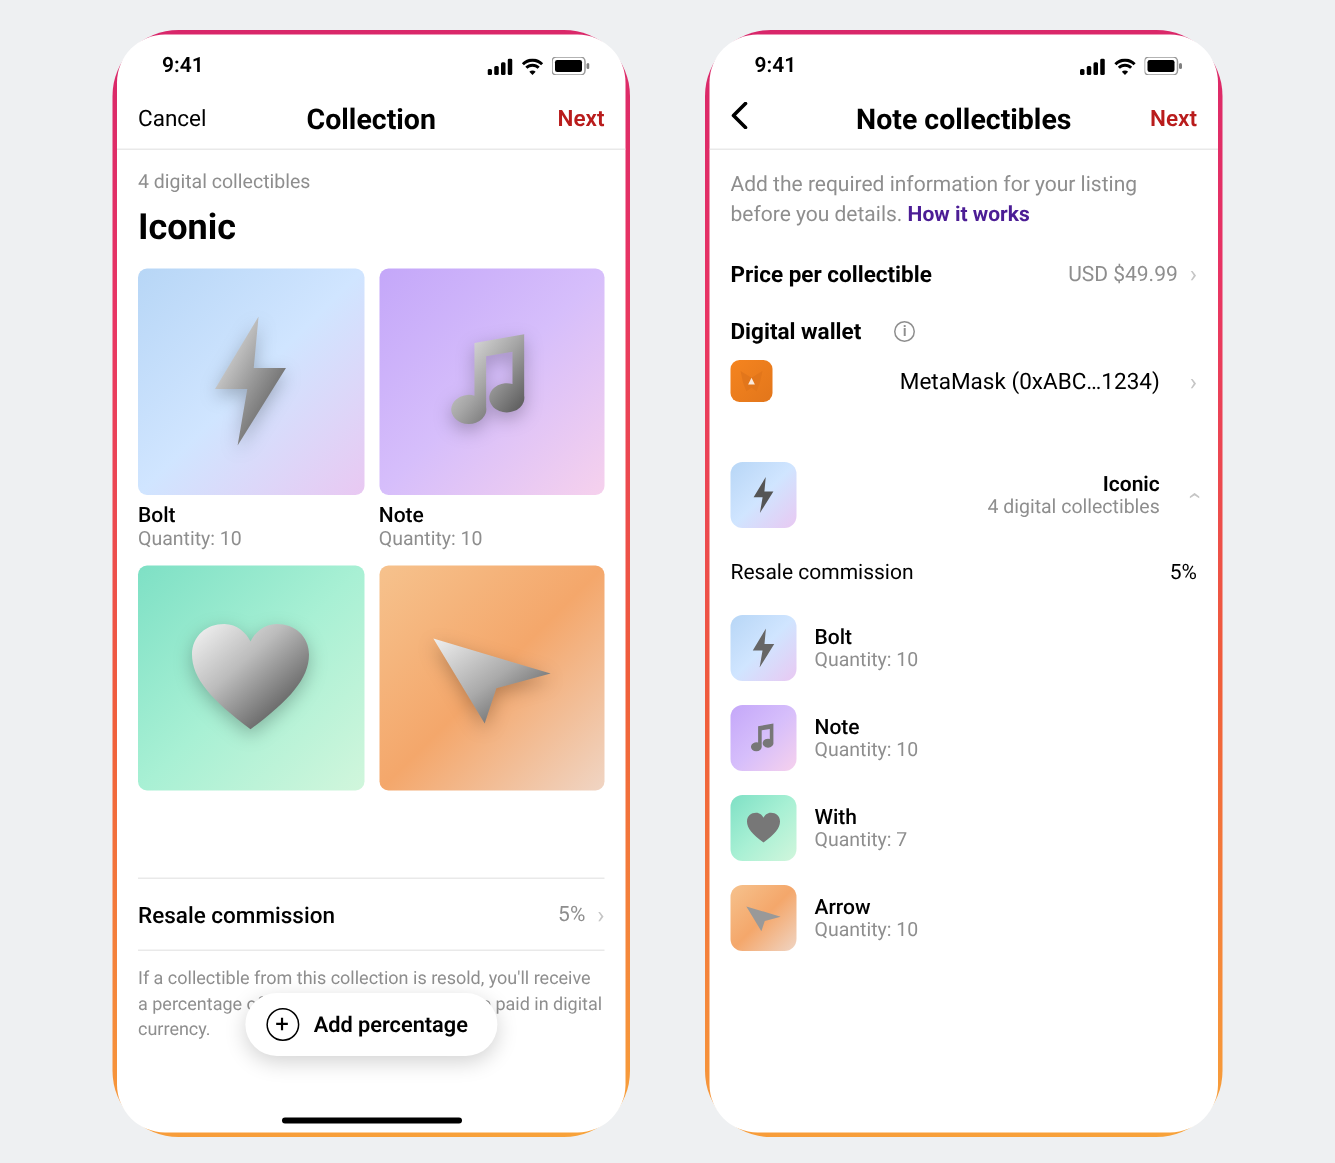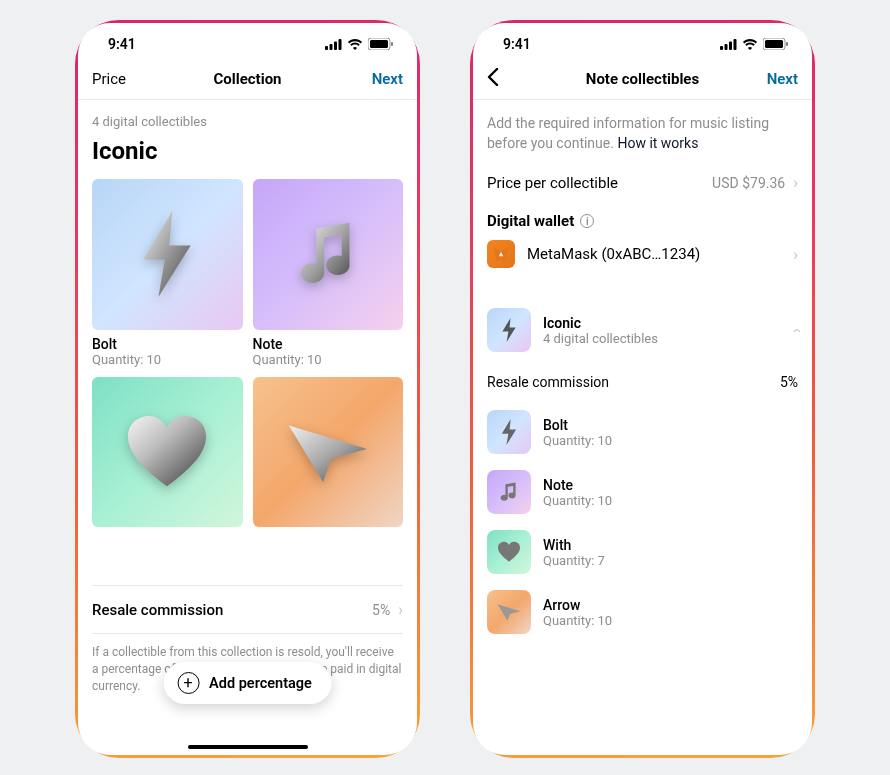--- a/index.html
+++ b/index.html
@@ -51,25 +51,25 @@
     align-items: center;
     justify-content: space-between;
     padding: 0 14px;
     position: relative;
   }
   .nav-title {
     position: absolute;
     left: 0; right: 0;
     text-align: center;
     font-weight: 700;
-    font-size: 15px;
+    font-size: 19px;
     pointer-events: none;
   }
   .nav-left { font-size: 15px; color: #000; }
-  .nav-right { font-size: 15px; font-weight: 600; color: #0369a1; }
+  .nav-right { font-size: 15px; font-weight: 600; color: #b91c1c; }
   .divider { height: 1px; background: #e9e9e9; }
   .content { flex: 1; overflow: hidden; padding: 0 14px; position: relative; }
   .muted { color: #8e8e8e; font-size: 13px; }
 
   
   .count { margin-top: 14px; }
   .col-title { font-size: 24px; font-weight: 700; margin-top: 8px; }
   .col-desc { font-size: 14.5px; line-height: 1.35; margin-top: 6px; color: #111; }
   .grid {
     display: grid;
@@ -117,45 +117,45 @@
   }
 
   .row {
     display: flex; align-items: center; justify-content: space-between;
     padding: 14px 0;
   }
   .row-title { font-size: 15px; font-weight: 500; }
   .row-val-muted { font-size: 14px; color: #8e8e8e; }
   .chev { color: #c5c5c5; margin-left: 8px; }
   .caption { font-size: 12px; color: #8e8e8e; line-height: 1.4; }
-  .link { color: #0f172a; font-weight: 400; }
+  .link { color: #4c1d95; font-weight: 700; }
   .home-ind {
     position: absolute; bottom: 6px; left: 50%; transform: translateX(-50%);
     width: 120px; height: 4px; background: #000; border-radius: 2px;
   }
 
   
   .sell-intro { font-size: 14px; color: #8e8e8e; line-height: 1.4; margin-top: 14px; }
-  .sect-head { font-size: 15px; font-weight: 700; display: flex; align-items: center; gap: 6px; }
+  .sect-head { font-size: 15px; font-weight: 700; display: flex; align-items: center; gap: 22px; }
   .wallet-row { display: flex; align-items: center; gap: 12px; padding: 10px 0; }
   .wallet-ico {
     width: 28px; height: 28px; border-radius: 6px;
     background: linear-gradient(135deg,#f5841f,#e2761b);
     display: flex; align-items: center; justify-content: center;
   }
   .coll-det-row { display:flex; align-items:center; gap:12px; padding:10px 0; }
   .thumb {
     width: 44px; height: 44px; border-radius: 8px;
     display:flex; align-items:center; justify-content:center;
     flex-shrink:0;
   }
   .list-item { display:flex; align-items:center; gap:12px; padding:8px 0; }
   .list-txt .n { font-size:14px; font-weight:500; }
   .list-txt .q { font-size:13px; color:#8e8e8e; }
-  .flex1 { flex:1; }
+  .flex1 { flex:1;text-align:right; }
   .info-circ {
     width:14px; height:14px; border:1.2px solid #8e8e8e; border-radius:50%;
     display:inline-flex; align-items:center; justify-content:center;
     font-size:10px; color:#8e8e8e; font-weight:600;
   }
 </style>
 </head>
 <body>
 
 <div class="stage">
@@ -175,21 +175,21 @@
               <path d="M8 2.2c2.2 0 4.2.9 5.7 2.3l1.4-1.4C13.2 1.2 10.7 0 8 0S2.8 1.2.9 3.1l1.4 1.4C3.8 3.1 5.8 2.2 8 2.2zm0 3.3c1.3 0 2.5.5 3.4 1.4l1.4-1.4C11.5 4.2 9.8 3.5 8 3.5s-3.5.7-4.8 2l1.4 1.4c.9-.9 2.1-1.4 3.4-1.4zM8 11l2.1-2.1C9.5 8.3 8.8 8 8 8s-1.5.3-2.1.9L8 11z" fill="#000"></path>
             </svg>
           <svg width="25" height="12" viewBox="0 0 25 12">
               <rect x="0" y="0" width="22" height="12" rx="3" fill="none" stroke="#000" stroke-opacity="0.4"></rect>
               <rect x="2" y="2" width="18" height="8" rx="1.5" fill="#000"></rect>
               <rect x="23" y="4" width="2" height="4" rx="1" fill="#000" fill-opacity="0.5"></rect>
             </svg>
         </span>
       </div>
       <div class="nav">
-        <span class="nav-left">Price</span>
+        <span class="nav-left">Cancel</span>
         <span class="nav-title">Collection</span>
         <span class="nav-right">Next</span>
       </div>
       <div class="divider"></div>
 
       <div class="content">
         <div class="muted count">4 digital collectibles</div>
         <div class="col-title">Iconic</div>
 
         <div class="grid">
@@ -305,27 +305,27 @@
               <path d="M10 1 L2 9 L10 17" stroke="#000" stroke-width="2.4" fill="none" stroke-linecap="round" stroke-linejoin="round"></path>
             </svg>
         </span>
         <span class="nav-title">Note collectibles</span>
         <span class="nav-right">Next</span>
       </div>
       <div class="divider"></div>
 
       <div class="content">
         <div class="sell-intro">
-          <span>Add the required information for music listing before you continue. </span><span class="link">How it works</span>
+          <span>Add the required information for your listing before you details. </span><span class="link">How it works</span>
         </div>
 
         <div class="row" style="padding-top:20px;padding-bottom:20px;">
-          <span class="row-title" style="font-weight:400">Price per collectible</span>
+          <span class="row-title" style="font-weight:700">Price per collectible</span>
           <span style="display:flex;align-items:center">
-            <span class="row-val-muted">USD $79.36</span>
+            <span class="row-val-muted">USD $49.99</span>
             <span class="chev">›</span>
           </span>
         </div>
 
         <div class="sect-head">
           <span>Digital wallet</span>
           <span class="info-circ">i</span>
         </div>
         <div class="wallet-row">
           <span class="wallet-ico">

